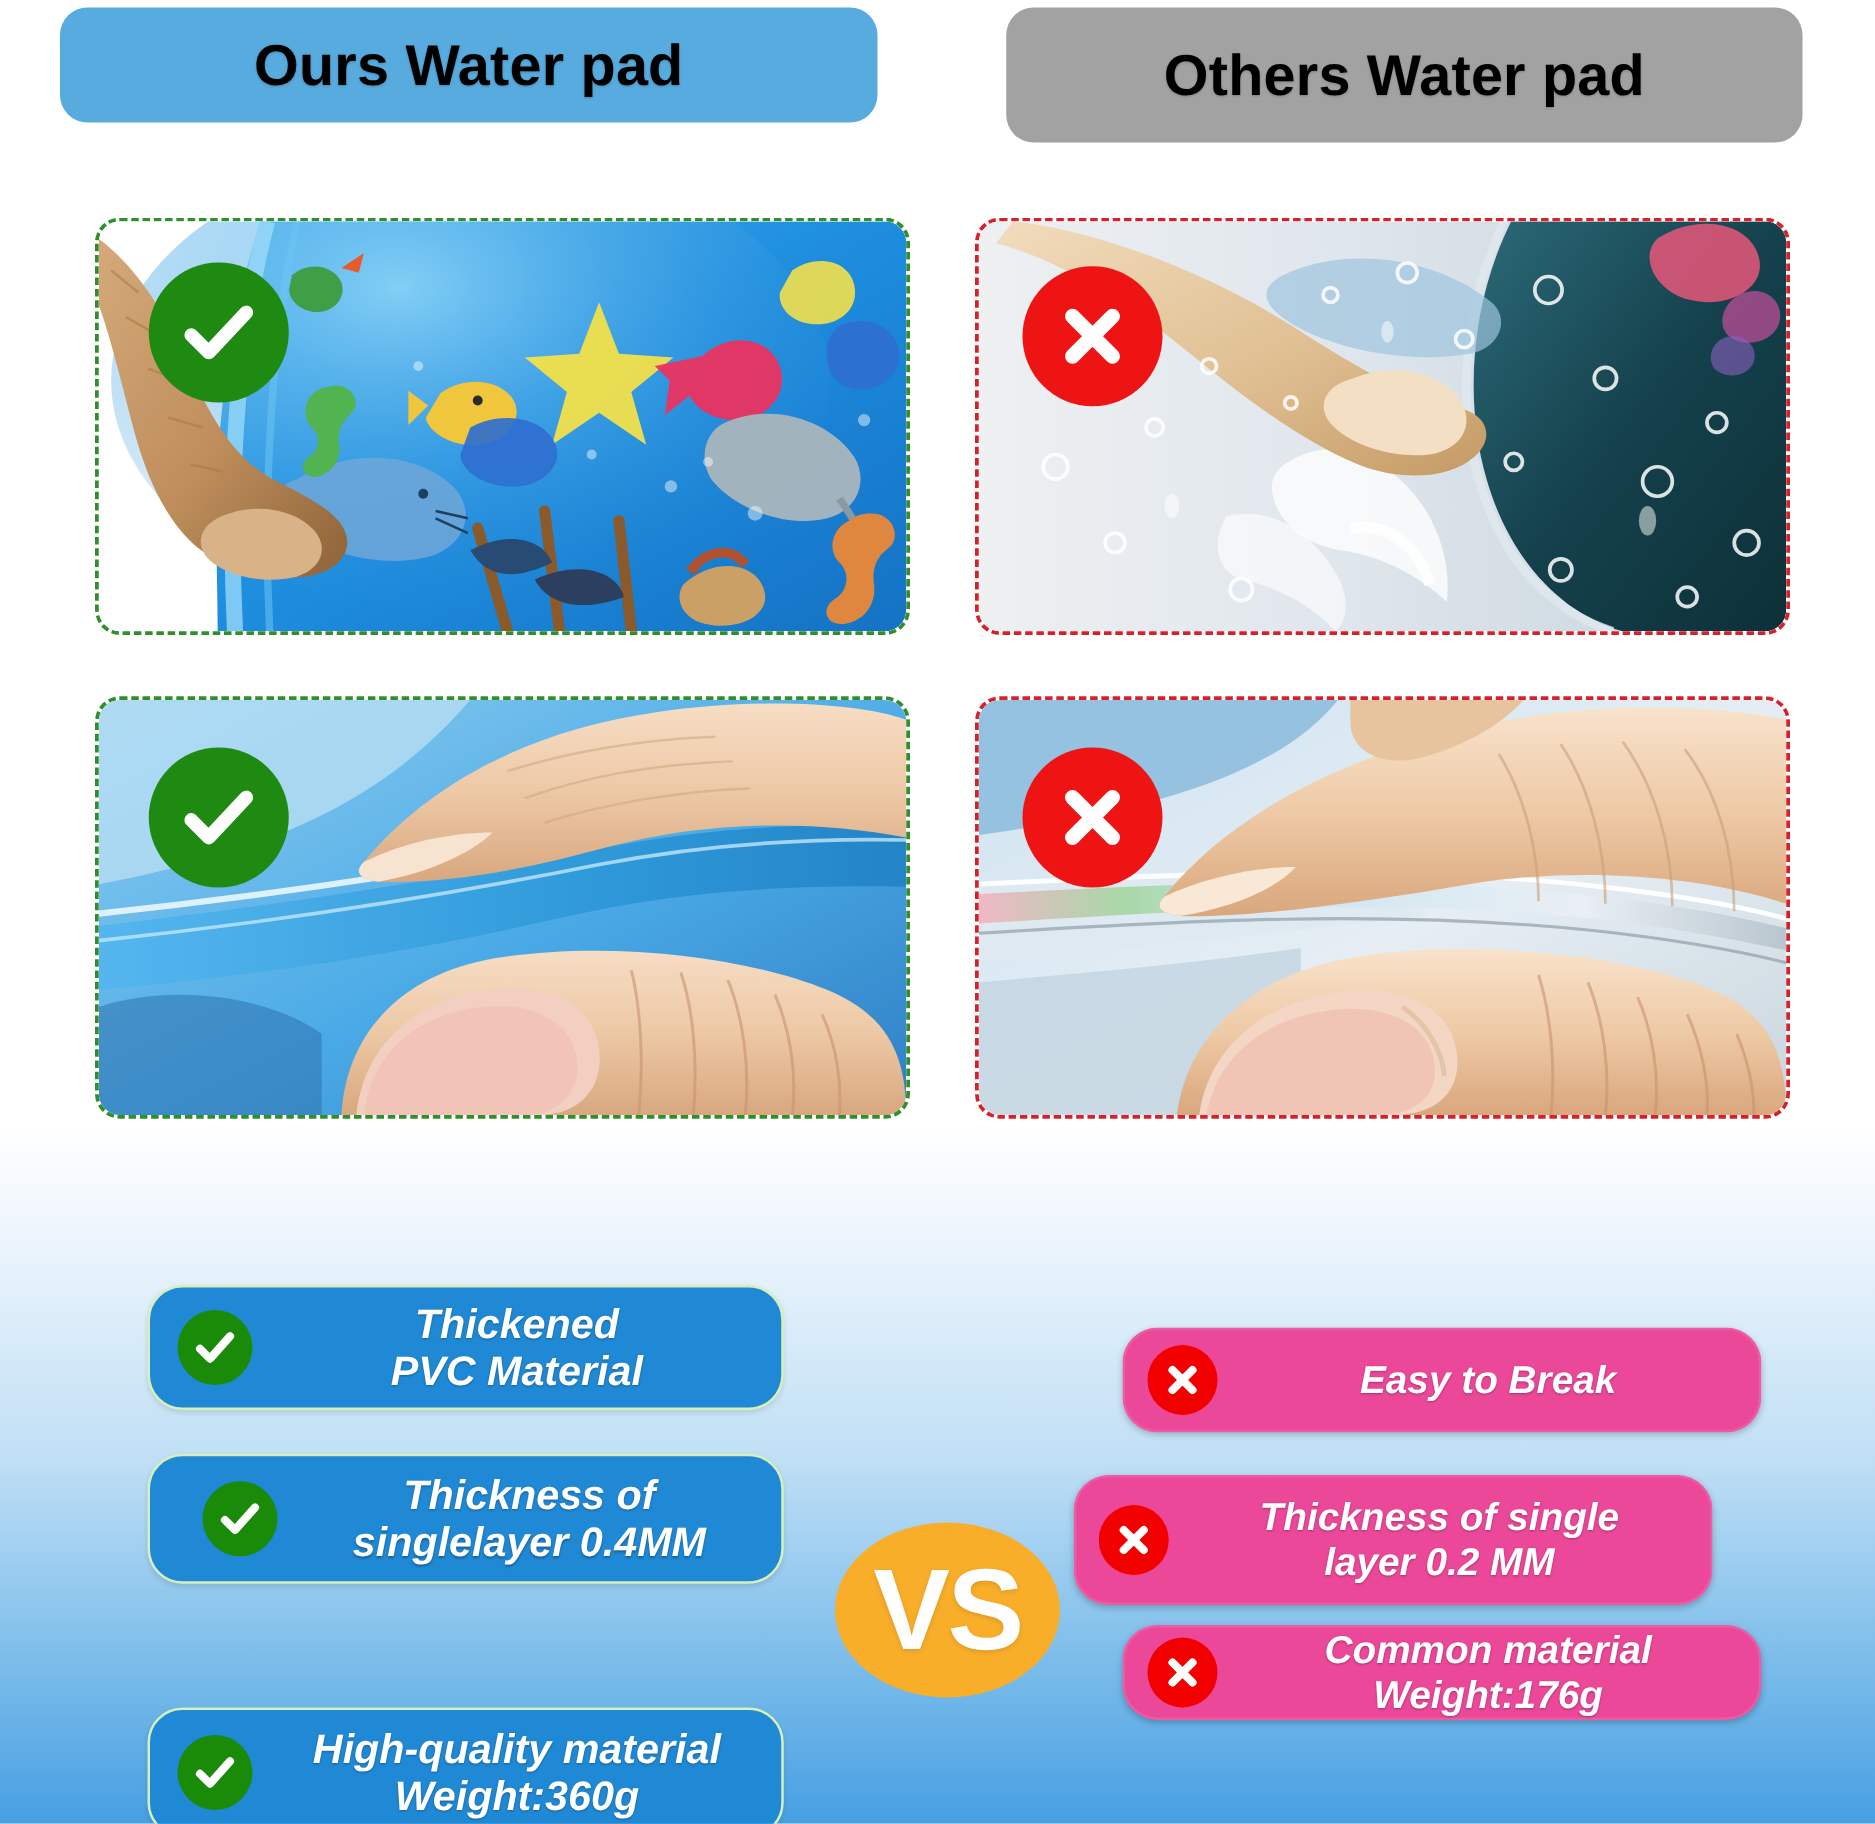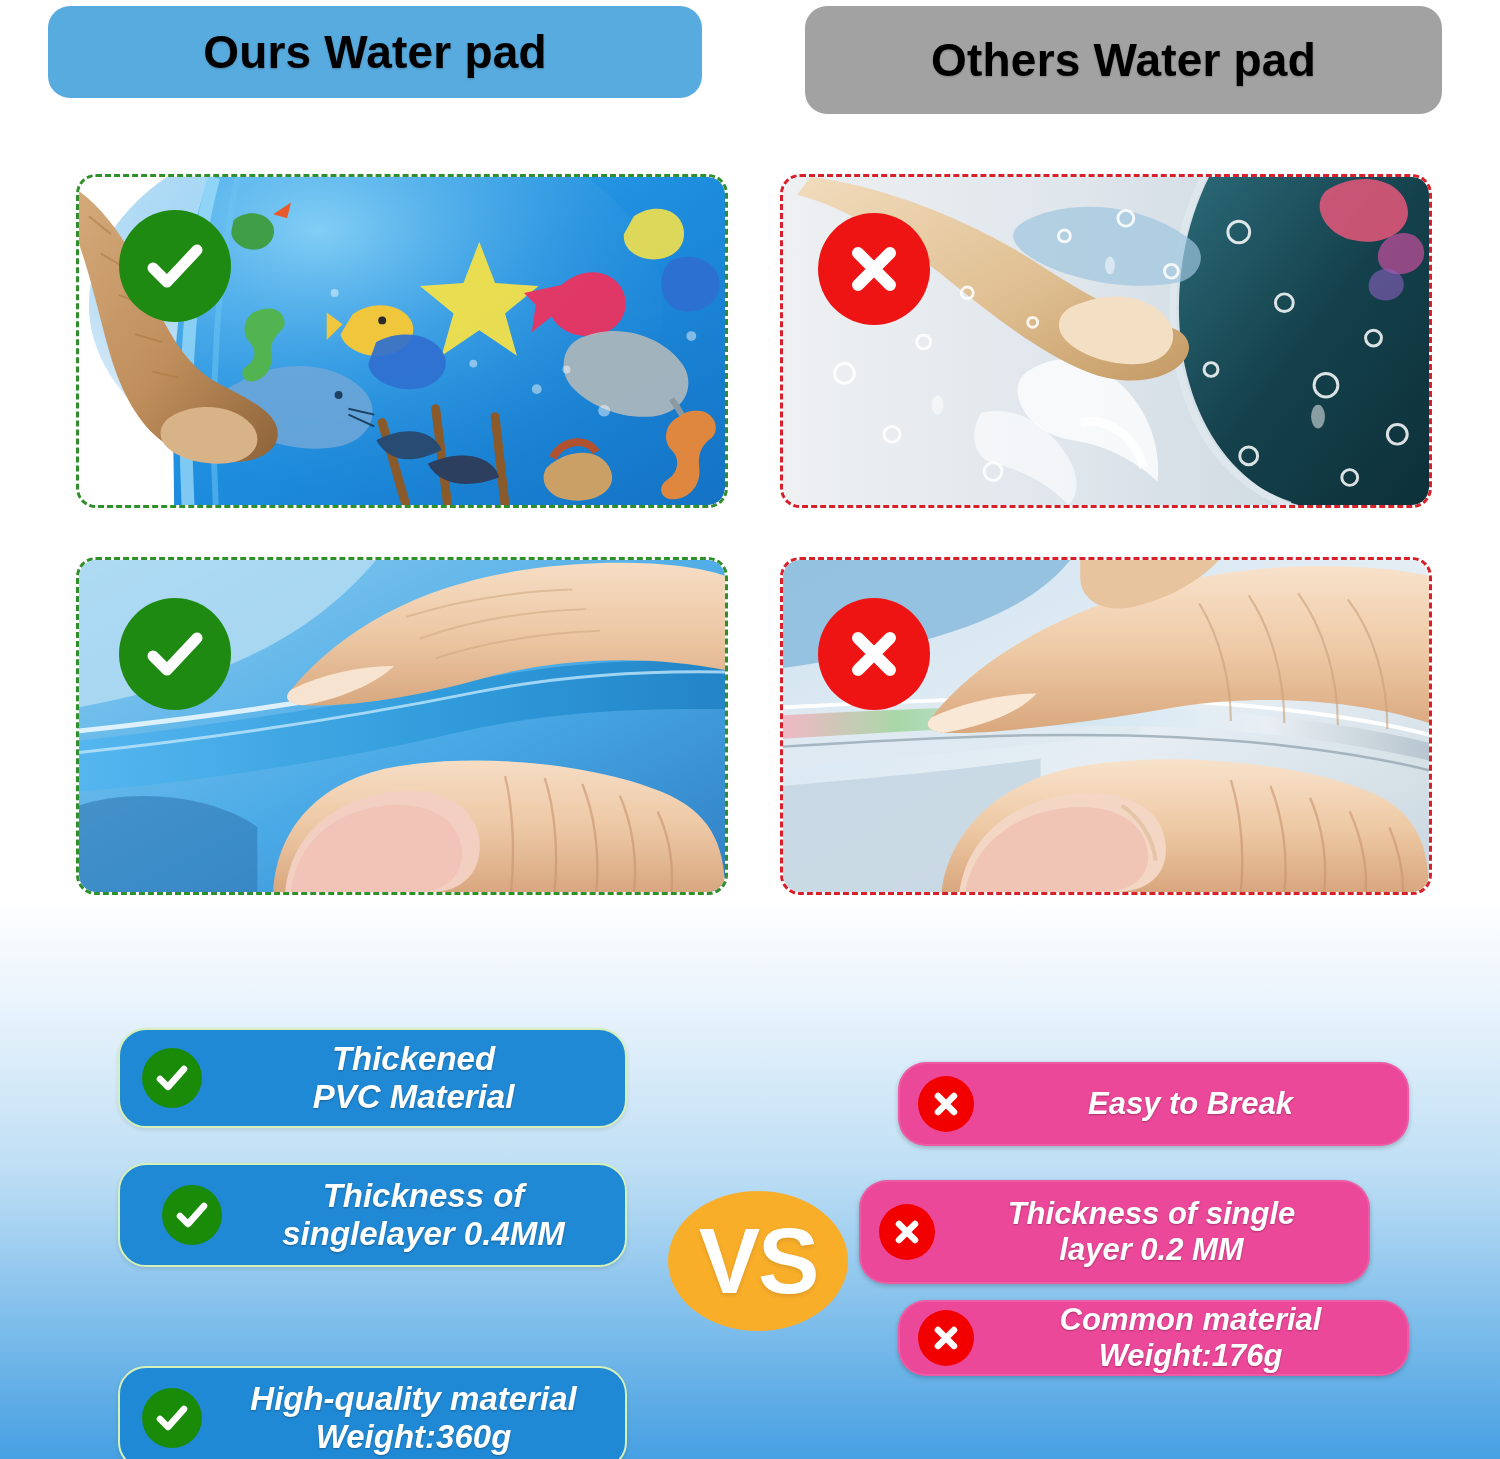--- a/index.html
+++ b/index.html
@@ -139,21 +139,21 @@
   .pl2 { left: 118px; top: 1163px; width: 509px; height: 104px; padding-left: 20px; }
   .pl3 { left: 118px; top: 1366px; width: 509px; height: 104px; }
   
   .pr1 { left: 875px; top: 1062px; width: 511px; height: 84px; }
   .pr2 { left: 836px; top: 1180px; width: 511px; height: 104px; }
   .pr3 { left: 875px; top: 1300px; width: 511px; height: 76px; }
 
   
   .vs {
     position: absolute;
-    left: 668px; top: 1191px;
+    left: 668px; top: 1218px;
     width: 180px; height: 140px;
     border-radius: 50%;
     background: #f9ae2a;
     display: flex;
     align-items: center;
     justify-content: center;
     color: #ffffff;
     font-size: 92px;
     font-weight: bold;
     letter-spacing: -2px;

